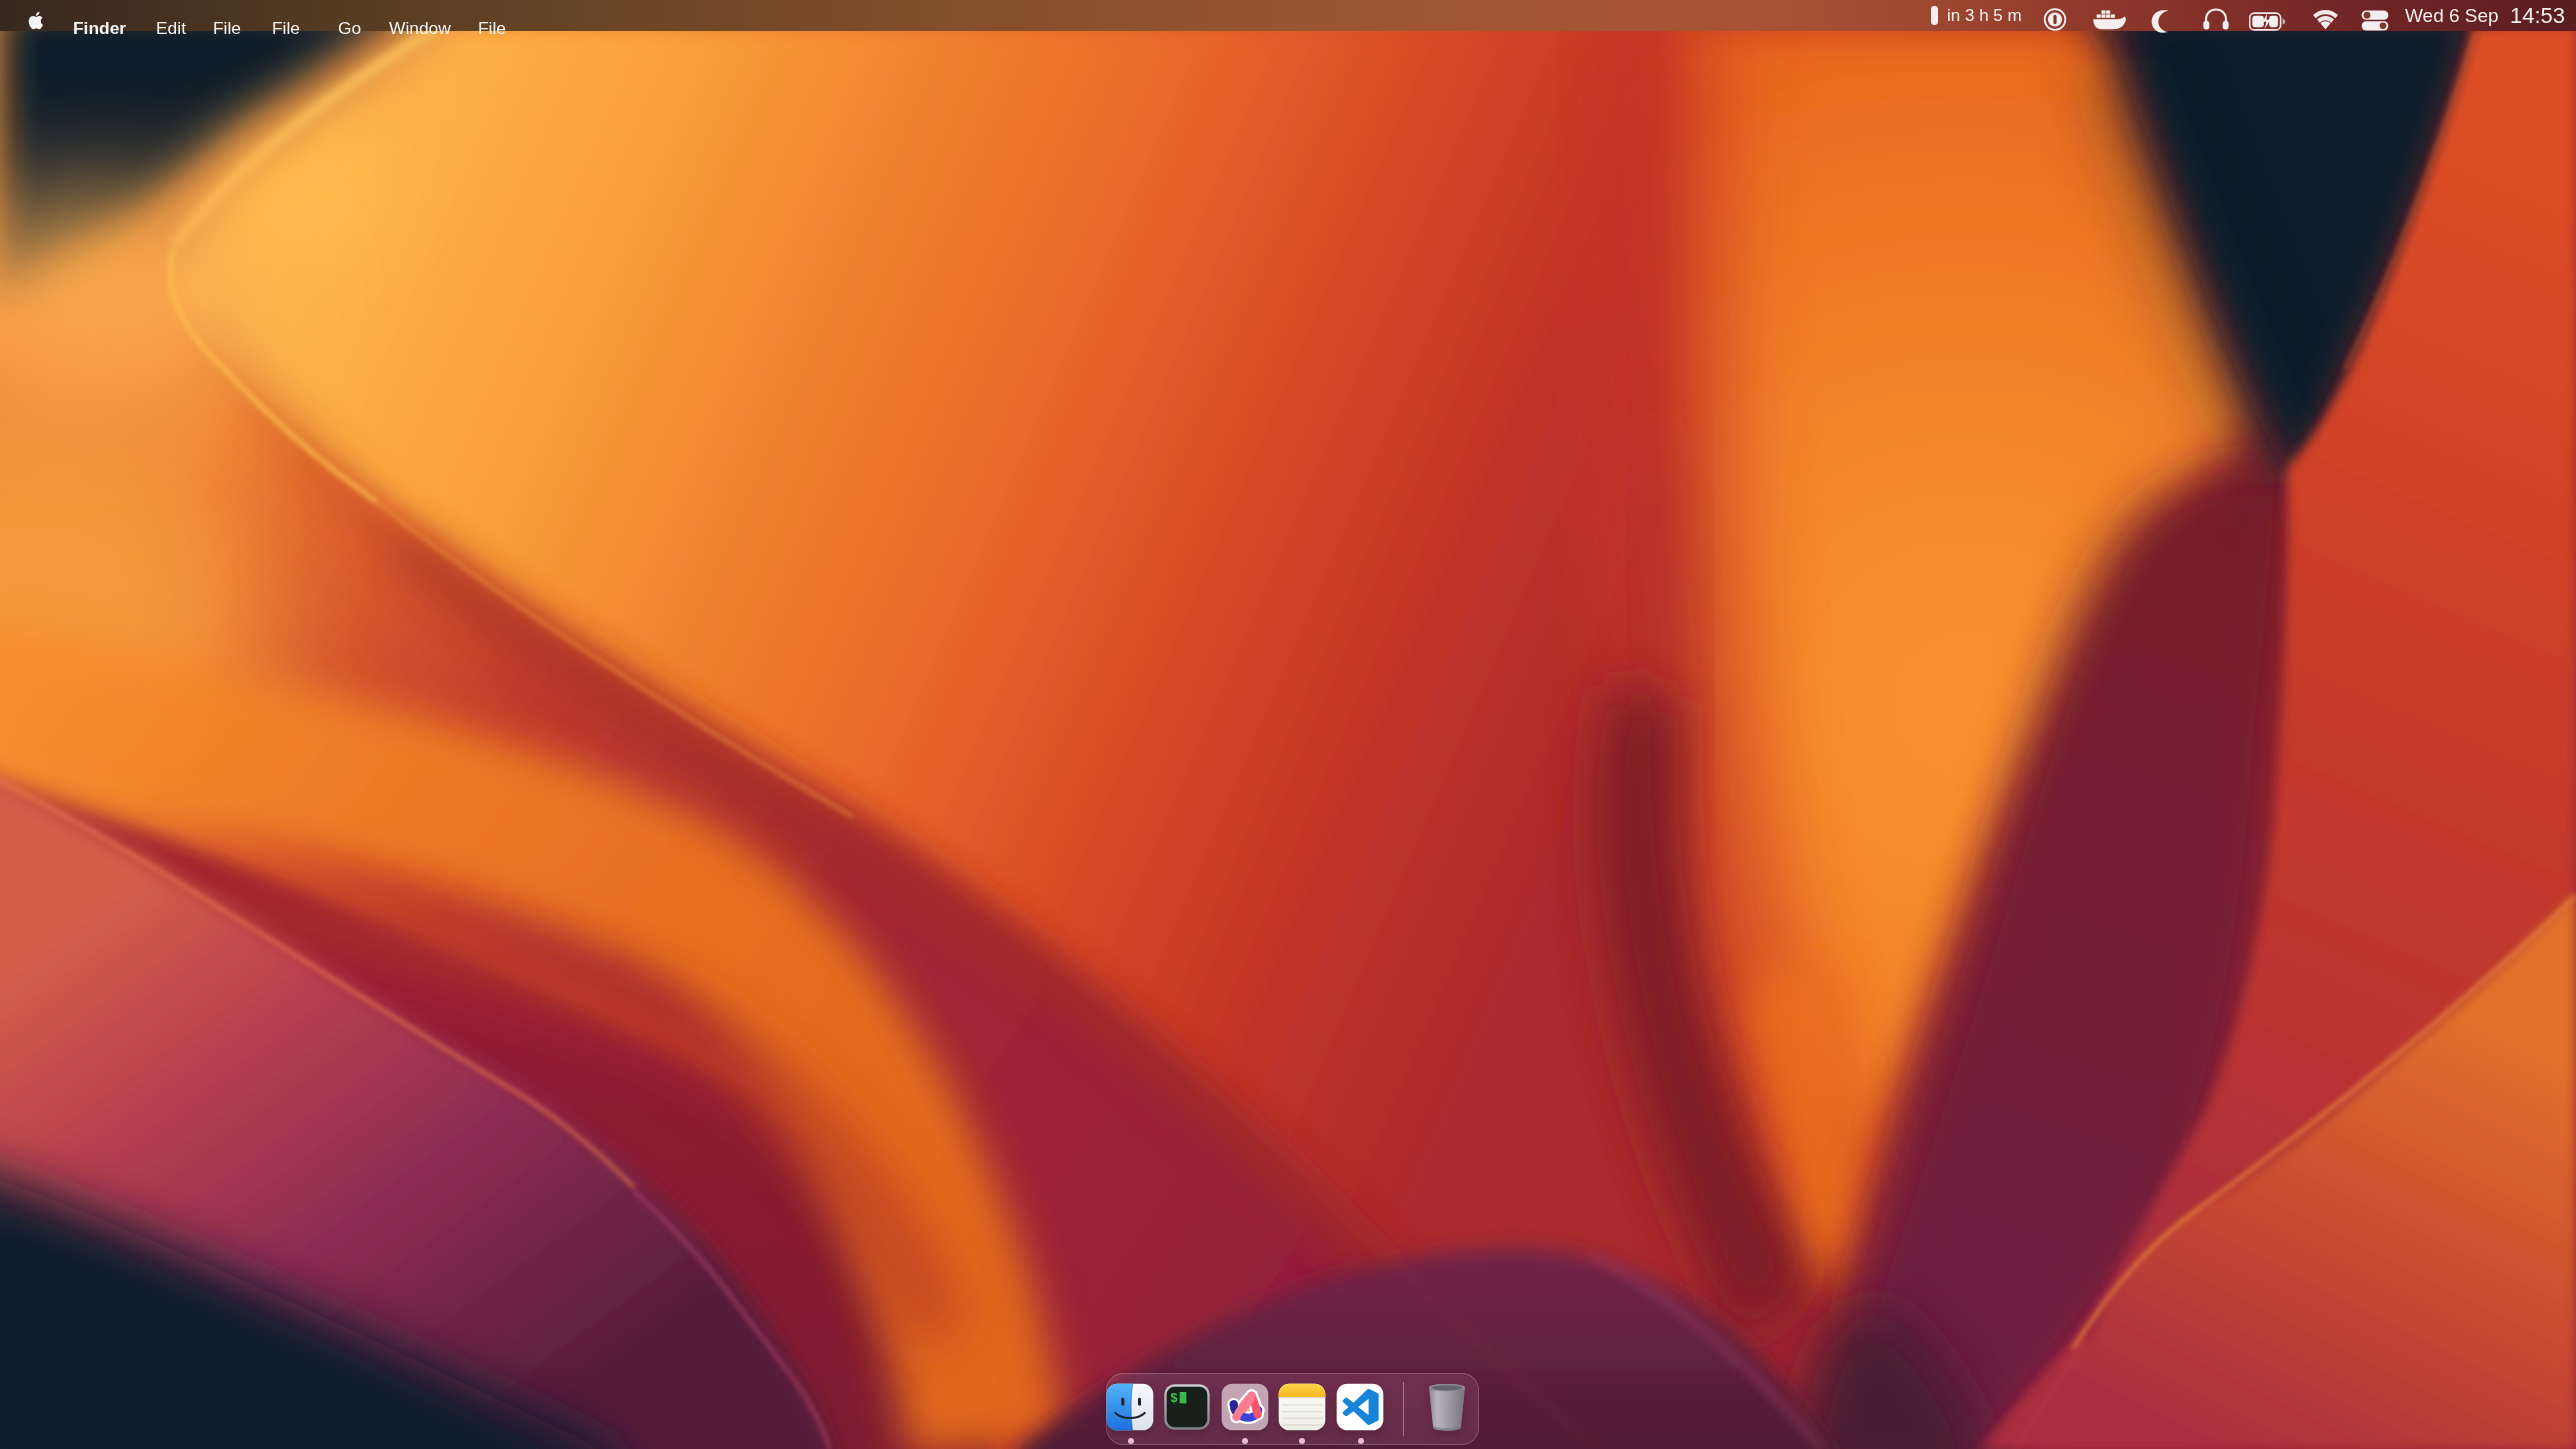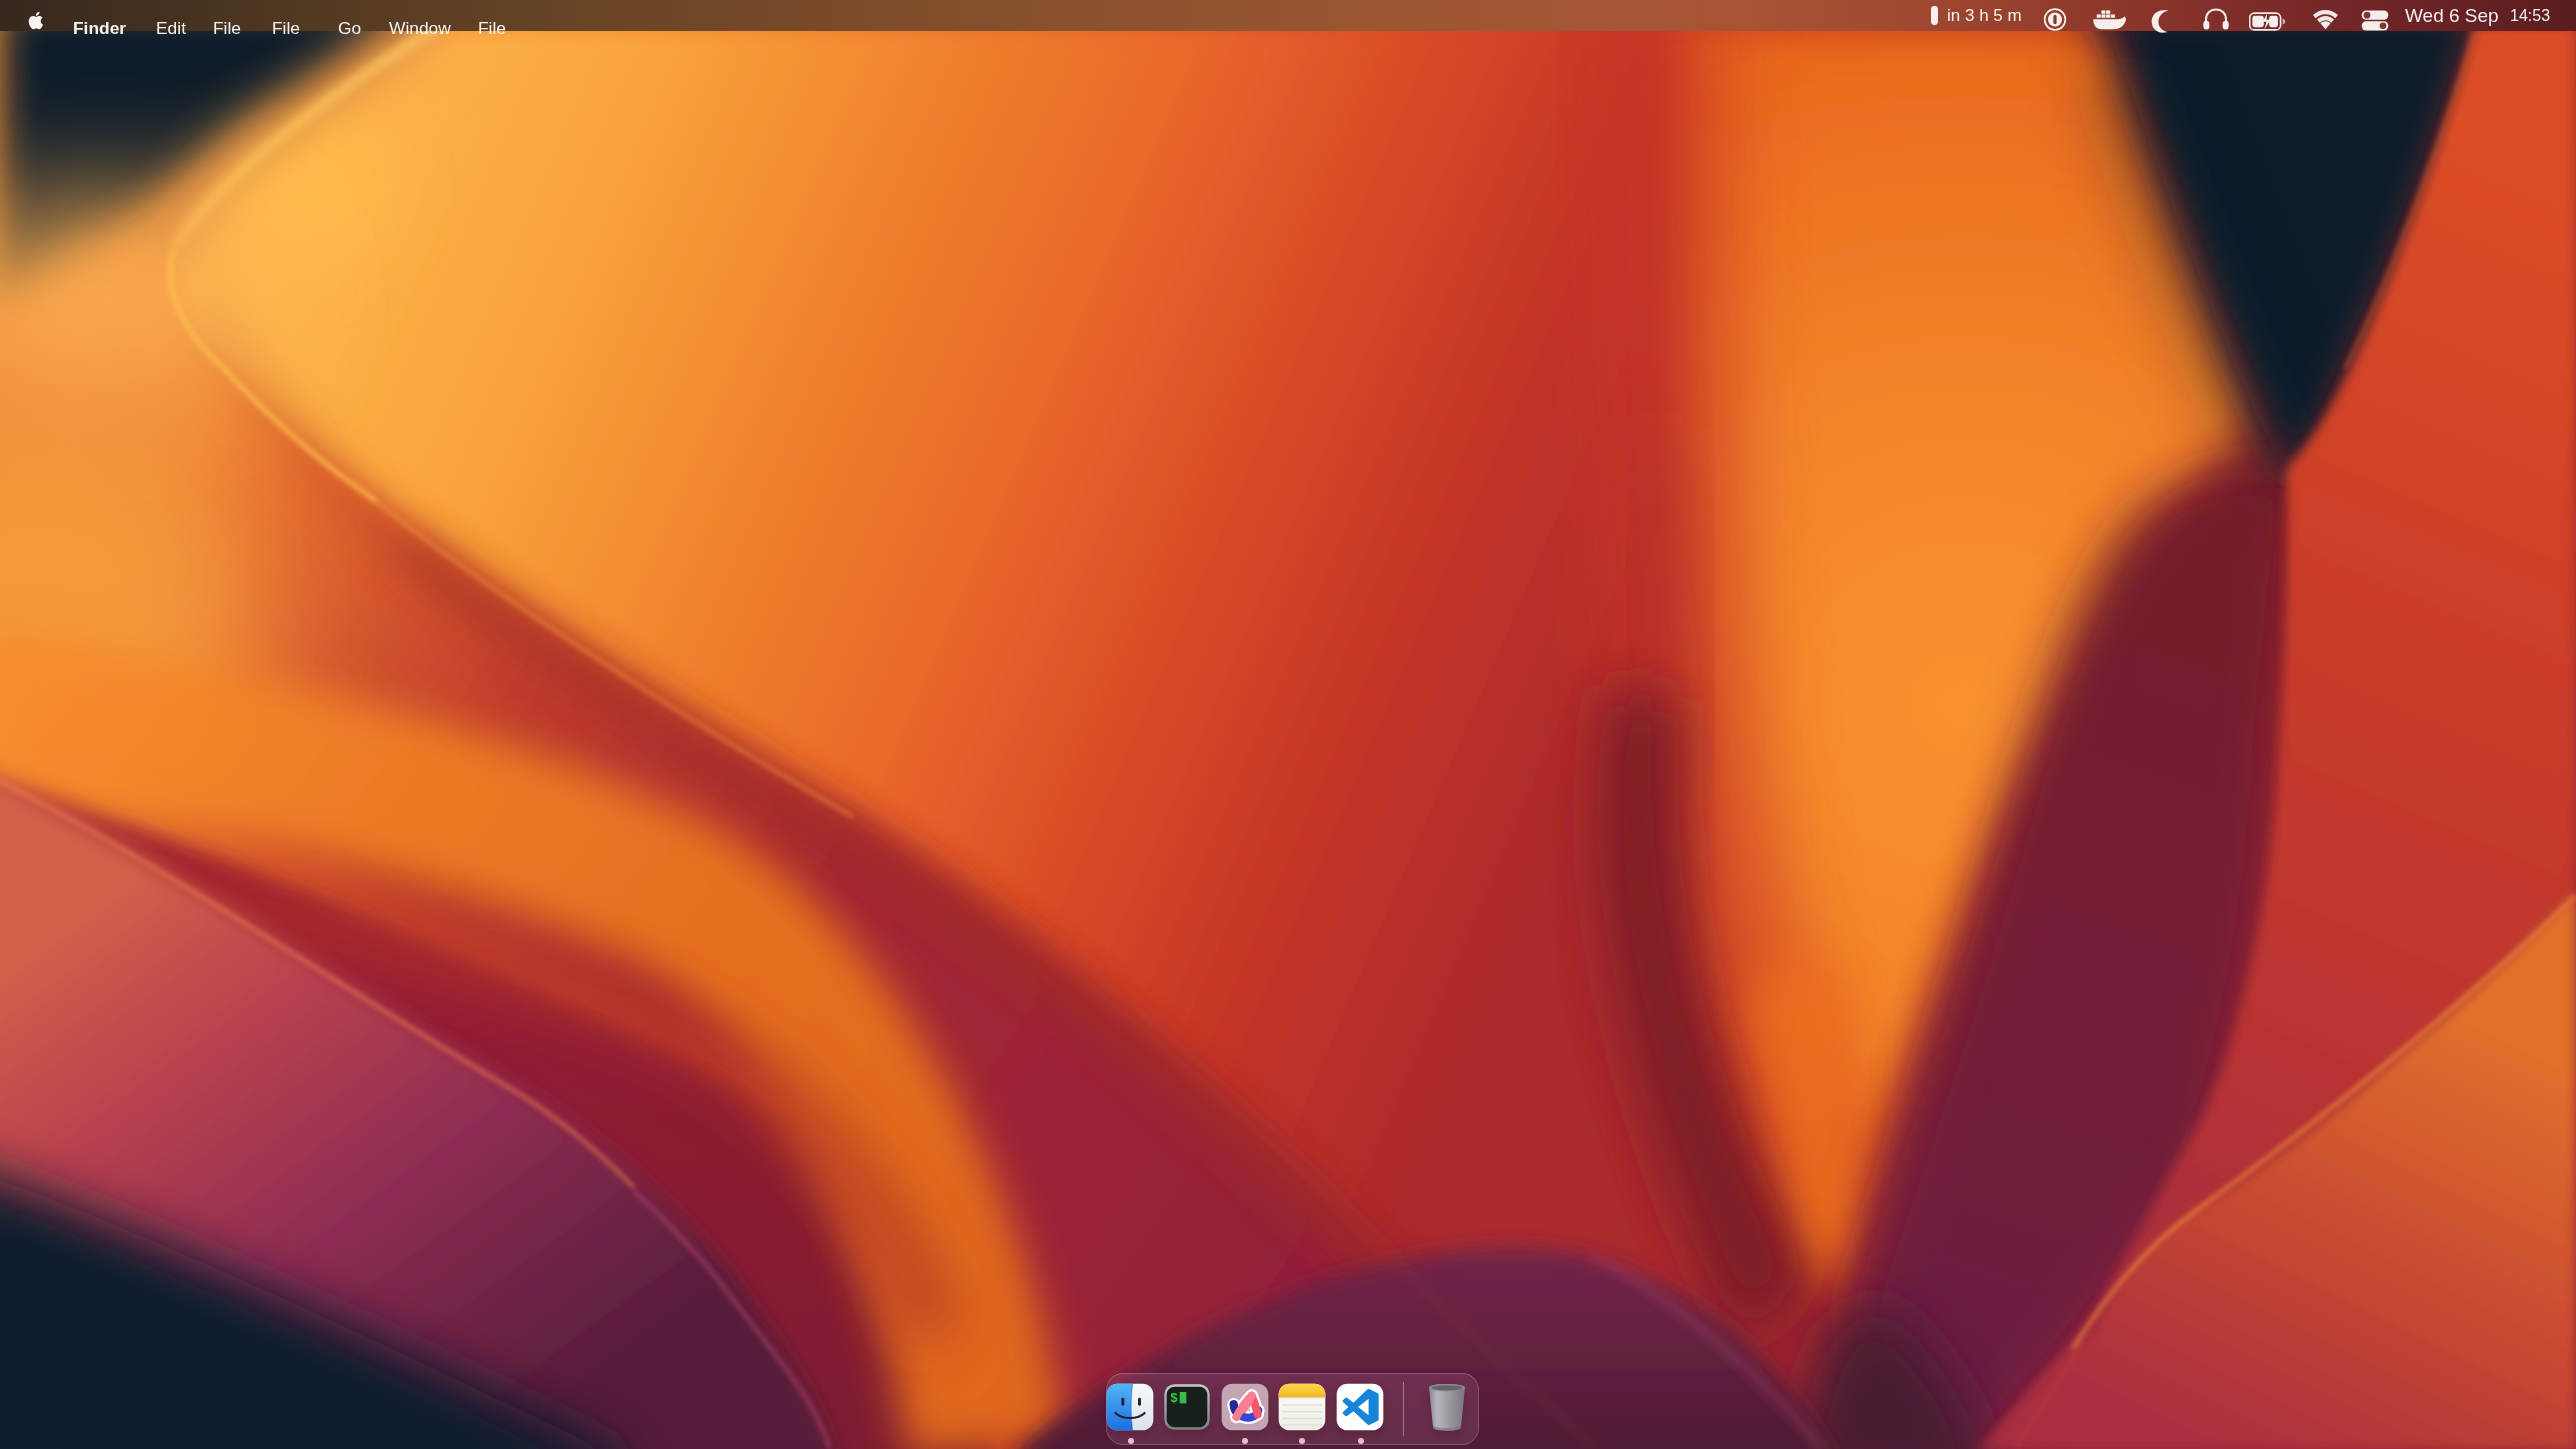--- a/index.html
+++ b/index.html
@@ -230,21 +230,21 @@
 </svg>
 <svg class="mr" style="left:2361px;top:4.7px" width="28" height="21.5" viewBox="0 0 42 32">
   <g fill="rgba(255,255,255,.92)">
     <rect x="1" y="1" width="40" height="14" rx="7"></rect>
     <rect x="1" y="17" width="40" height="14" rx="7"></rect>
   </g>
   <circle cx="9" cy="8" r="5" fill="#7c3a2e"></circle>
   <circle cx="33" cy="24" r="5" fill="#7c3a2e"></circle>
 </svg>
 <div class="mr" style="left:2405px;font-size:19px">Wed 6 Sep</div>
-<div class="mr" style="left:2510px;font-size:16px">14:53</div>
+<div class="mr" style="left:2510px;font-size:22px">14:53</div>
 
 <div id="dock"></div>
 
 <svg class="dic" style="left:1106px" viewBox="0 0 72 72">
   <defs>
     <linearGradient id="fL" x1="0" y1="0" x2="0" y2="1">
         <stop offset="0" stop-color="#53b4f8"></stop>
         <stop offset="1" stop-color="#1c70e0"></stop>
       </linearGradient>
     <linearGradient id="fR" x1="0" y1="0" x2="0" y2="1">

